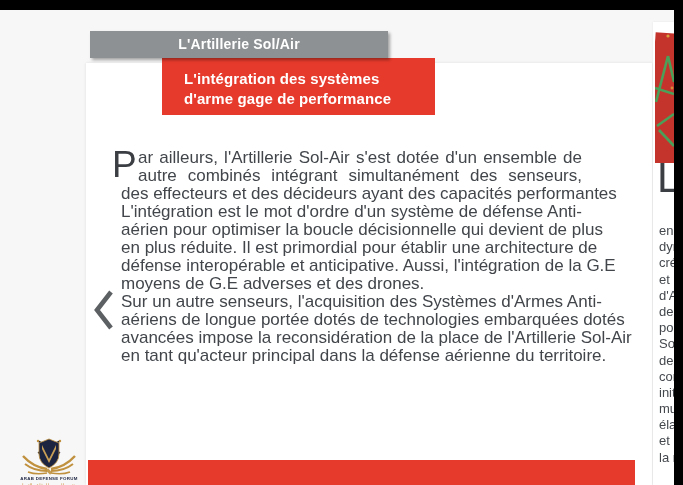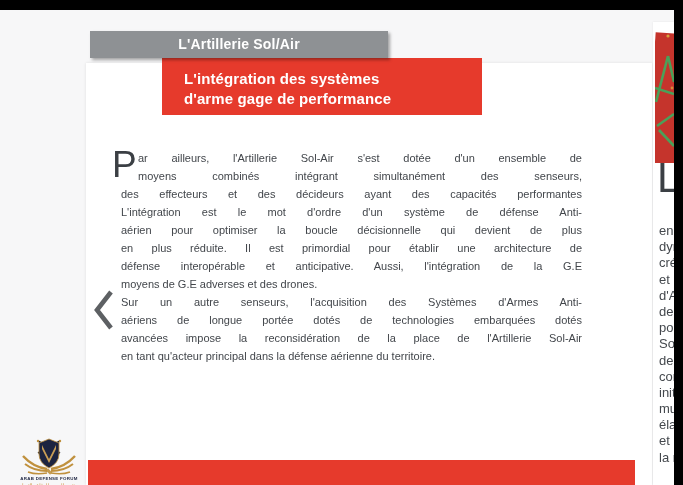--- a/index.html
+++ b/index.html
@@ -19,28 +19,28 @@
     overflow:hidden;z-index:1;box-shadow:0 0 2px rgba(0,0,0,.08);
   }
 
   .section-tab{
     position:absolute;left:90px;top:31px;width:298px;height:27px;z-index:3;
     background:#8e9194;color:#fff;font-weight:bold;font-size:14px;
     text-align:center;line-height:27px;letter-spacing:.2px;
     box-shadow:2px 2px 3px rgba(0,0,0,.35);
   }
   .headline-box{
-    position:absolute;left:162px;top:58px;width:320px;height:57px;z-index:2;
+    position:absolute;left:162px;top:58px;width:273px;height:57px;z-index:2;
     background:#e63a2c;color:#fff;font-weight:bold;font-size:15px;
     padding:11px 0 0 22px;box-sizing:border-box;line-height:19.5px;letter-spacing:.1px;
   }
 
   .body-text{
     position:absolute;left:121px;top:149px;width:461px;z-index:2;
-    color:#42464b;font-size:11px;
+    color:#42464b;font-size:17px;
   }
   .body-text .bline{
     height:18px;line-height:18px;white-space:nowrap;
     text-align:justify;text-align-last:justify;overflow:visible;
   }
   .body-text .bline.indent{padding-left:17px;}
   .body-text .bline.endline{text-align-last:left;}
   .drop-cap{
     position:absolute;left:112px;top:146px;z-index:2;
     font-size:37px;line-height:38px;color:#3b3f44;font-weight:400;
@@ -71,21 +71,21 @@
   <div class="headline-box">
     <div>L'intégration des systèmes</div>
     <div>d'arme gage de performance</div>
   </div>
 
   <div class="drop-cap">P</div>
 
   <div class="body-text">
     <div id="para1">
         <div class="bline indent">ar ailleurs, l'Artillerie Sol-Air s'est dotée d'un ensemble de</div>
-        <div class="bline indent">moyens combinés intégrant simultanément des senseurs,</div>
+        <div class="bline indent">autre combinés intégrant simultanément des senseurs,</div>
         <div class="bline">des effecteurs et des décideurs ayant des capacités performantes</div>
         <div class="bline">L'intégration est le mot d'ordre d'un système de défense Anti-</div>
         <div class="bline">aérien pour optimiser la boucle décisionnelle qui devient de plus</div>
         <div class="bline">en plus réduite. Il est primordial pour établir une architecture de</div>
         <div class="bline">défense interopérable et anticipative. Aussi, l'intégration de la G.E</div>
         <div class="bline endline">moyens de G.E adverses et des drones.</div>
       </div>
     <div id="para2">
         <div class="bline">Sur un autre senseurs, l'acquisition des Systèmes d'Armes Anti-</div>
         <div class="bline">aériens de longue portée dotés de technologies embarquées dotés</div>

